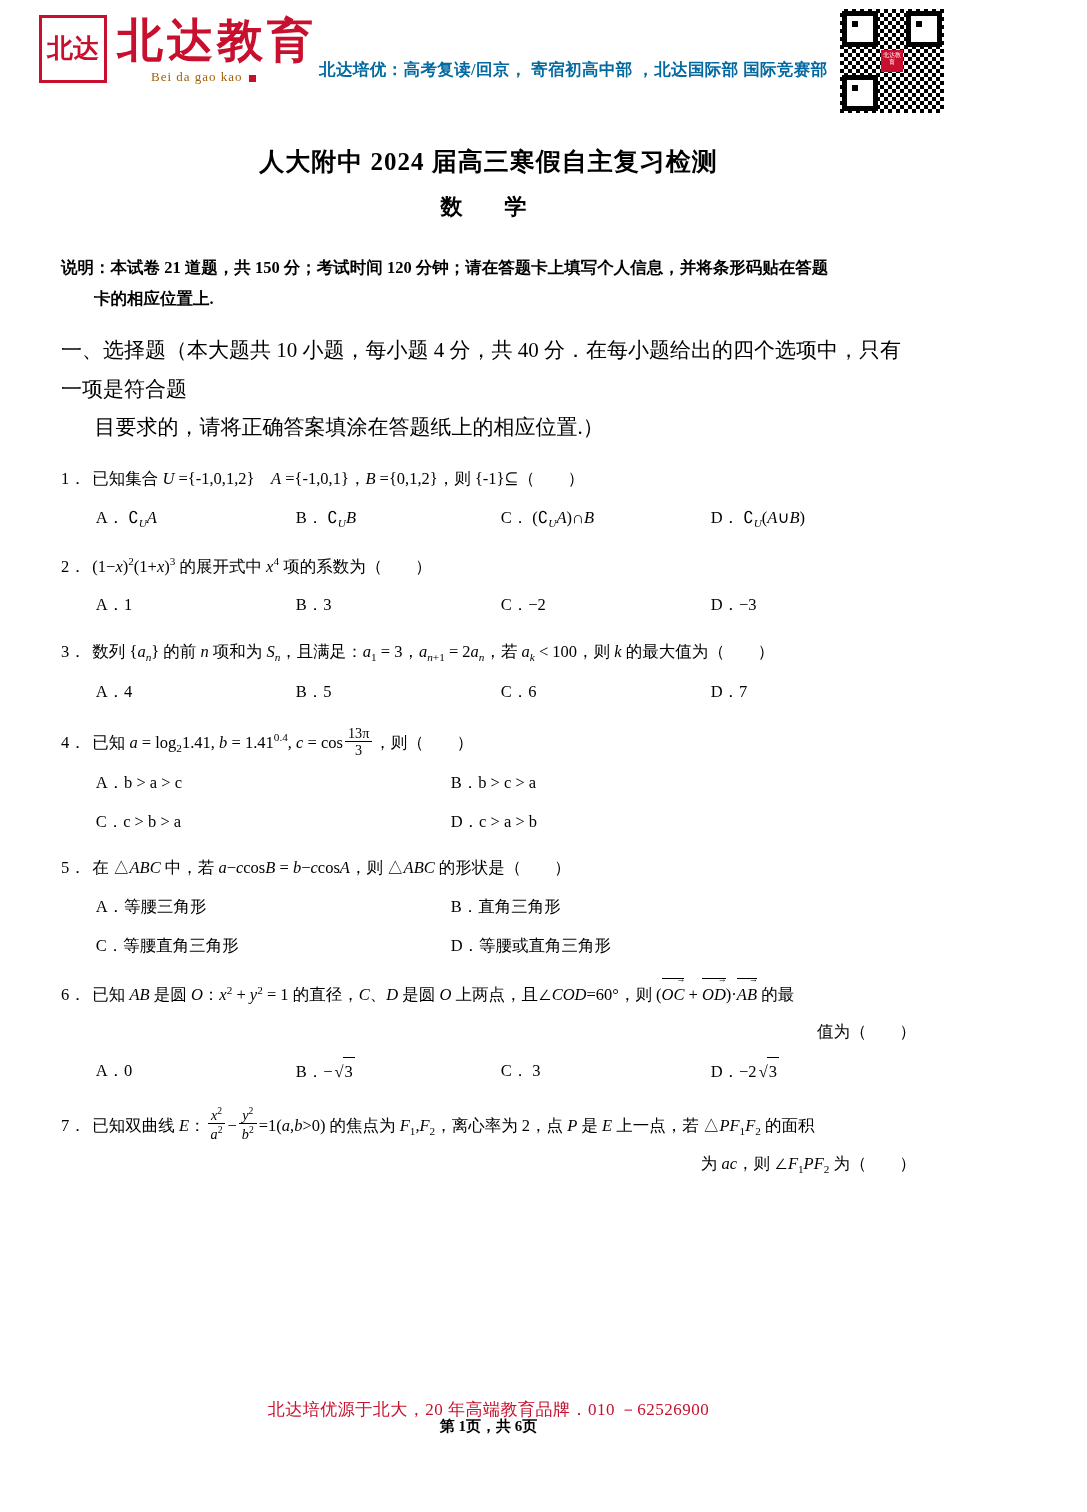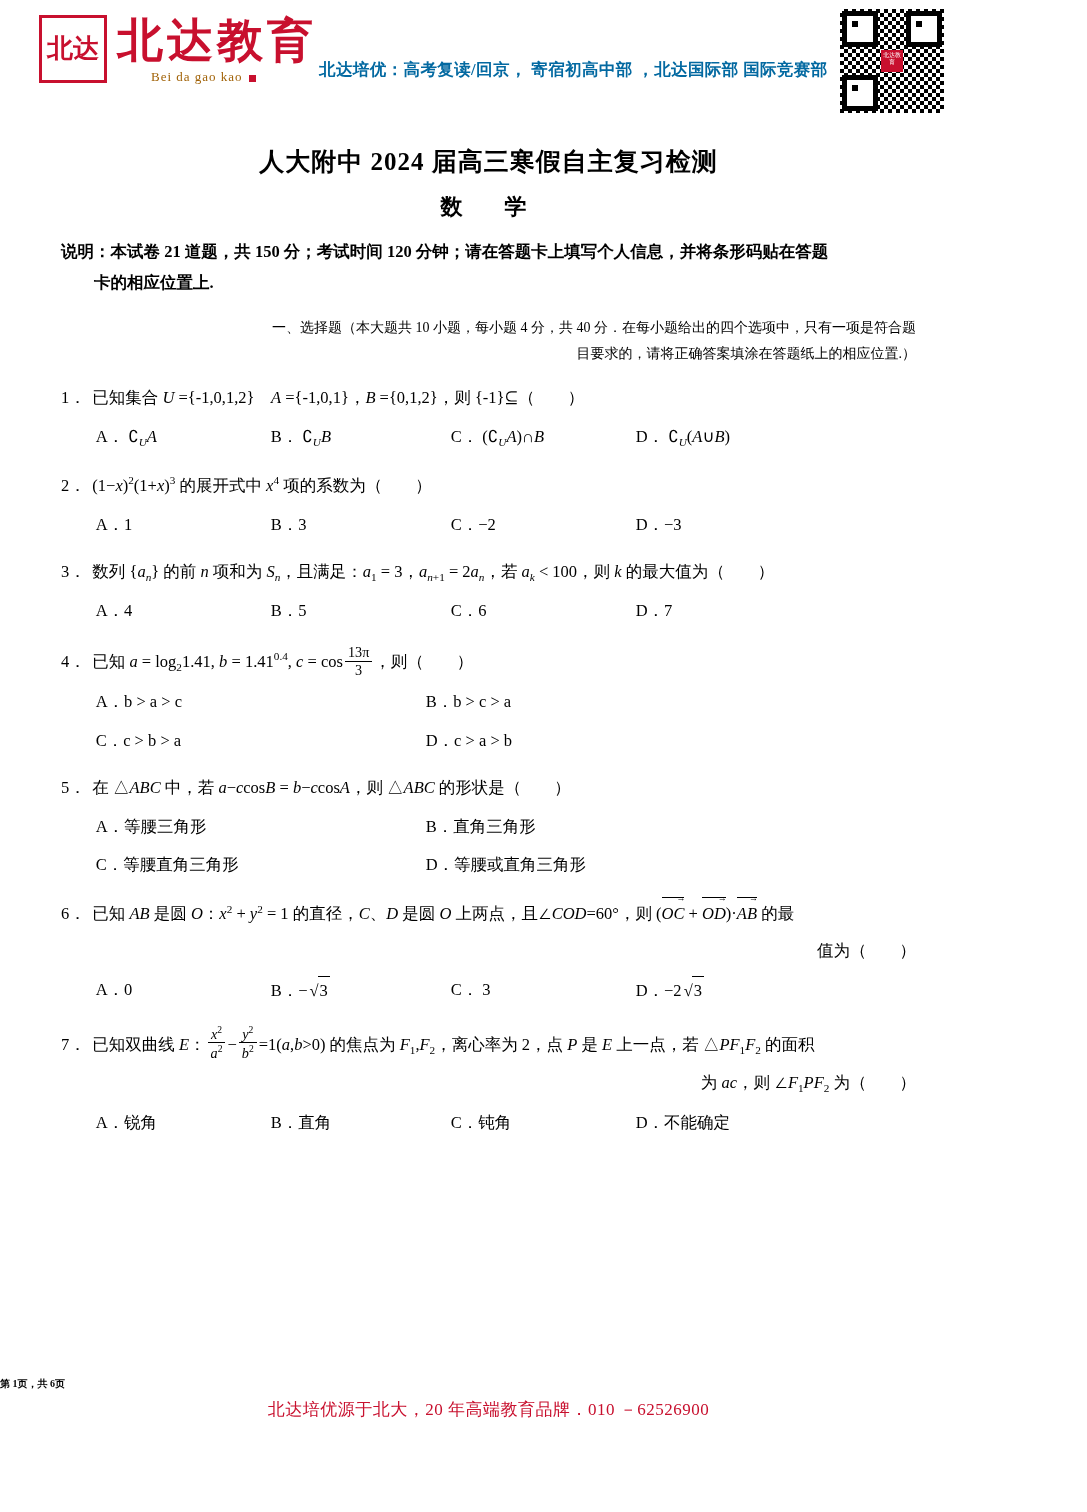--- a/index.html
+++ b/index.html
@@ -148,49 +148,49 @@
     font-size: 22px;
     font-weight: bold;
     margin-top: 14px;
     letter-spacing: 10px;
     font-family: "Liberation Serif", serif;
   }
 
   
   .body-area {
     padding: 0 60px 0 60px;
-    margin-top: 14px;
+    margin-top: 30px;
     font-size: 16.5px;
     line-height: 1.75;
   }
   .note {
     font-weight: bold;
     font-size: 16.5px;
     line-height: 1.9;
   }
   .note .indent2 { display: inline-block; width: 2em; }
   .section-head {
     margin-top: 16px;
-    font-size: 14px;
+    font-size: 21px;
     line-height: 1.85;
-    text-align: right;
   }
   .section-head .ind { display: inline-block; width: 1.6em; }
 
   .q {
     margin-top: 18px;
   }
   .q-line {
     display: block;
   }
   .q-num { display: inline-block; min-width: 1.9em; }
   .choices {
     margin-top: 10px;
     display: flex;
     padding-left: 2.1em;
+    gap: 25px;
   }
   .choices.two {
     padding-left: 2.1em;
   }
   .ch {
     flex: 0 0 auto;
   }
   .c1 { width: 175px; }
   .c2 { width: 180px; }
   .c3 { width: 185px; }
@@ -241,22 +241,23 @@
     right: -1px;
     top: -7px;
     font-size: 9px;
   }
   .cset { font-family: "Liberation Serif", serif; }
 
   
   .page-num {
     position: absolute;
     left: 0; right: 0;
-    top: 1377px;
-    font-size: 10px;
+    top: 1417px;
+    text-align: center;
+    font-size: 15px;
     font-weight: bold;
   }
   .footer-ad {
     position: absolute;
     left: 0; right: 0;
     top: 1398px;
     text-align: center;
     color: #c8102e;
     font-weight: normal;
     font-size: 17px;
@@ -380,26 +381,20 @@
         <span class="ch c3">C．&nbsp;3</span>
         <span class="ch c4">D．−2<span class="sqrt"><span class="rad">3</span></span></span>
       </div>
     </div>
 
     <div class="q">
       <div class="q-line">
         <span class="q-num">7．</span>已知双曲线 <i>E</i>：<span class="frac"><span class="num"><i>x</i><sup>2</sup></span><span class="den"><i>a</i><sup>2</sup></span></span>−<span class="frac"><span class="num"><i>y</i><sup>2</sup></span><span class="den"><i>b</i><sup>2</sup></span></span>=1(<i>a</i>,<i>b</i>&gt;0) 的焦点为 <i>F</i><sub>1</sub>,<i>F</i><sub>2</sub>，离心率为 2，点 <i>P</i> 是 <i>E</i> 上一点，若 △<i>PF</i><sub>1</sub><i>F</i><sub>2</sub> 的面积
       </div>
       <div class="sub-line">为 <i>ac</i>，则 ∠<i>F</i><sub>1</sub><i>PF</i><sub>2</sub> 为（　　）</div>
-      <div class="choices">
-        <span class="ch c1">A．锐角</span>
-        <span class="ch c2">B．直角</span>
-        <span class="ch c3">C．钝角</span>
-        <span class="ch c4">D．不能确定</span>
-      </div>
     </div>
 
   </div>
 
   <div class="page-num">第 1页，共 6页</div>
 
   <div class="footer-ad">
     <span>北达培优源于北大，</span><span>20 年高端教育品牌．</span><span>010 －62526900</span>
   </div>
 

